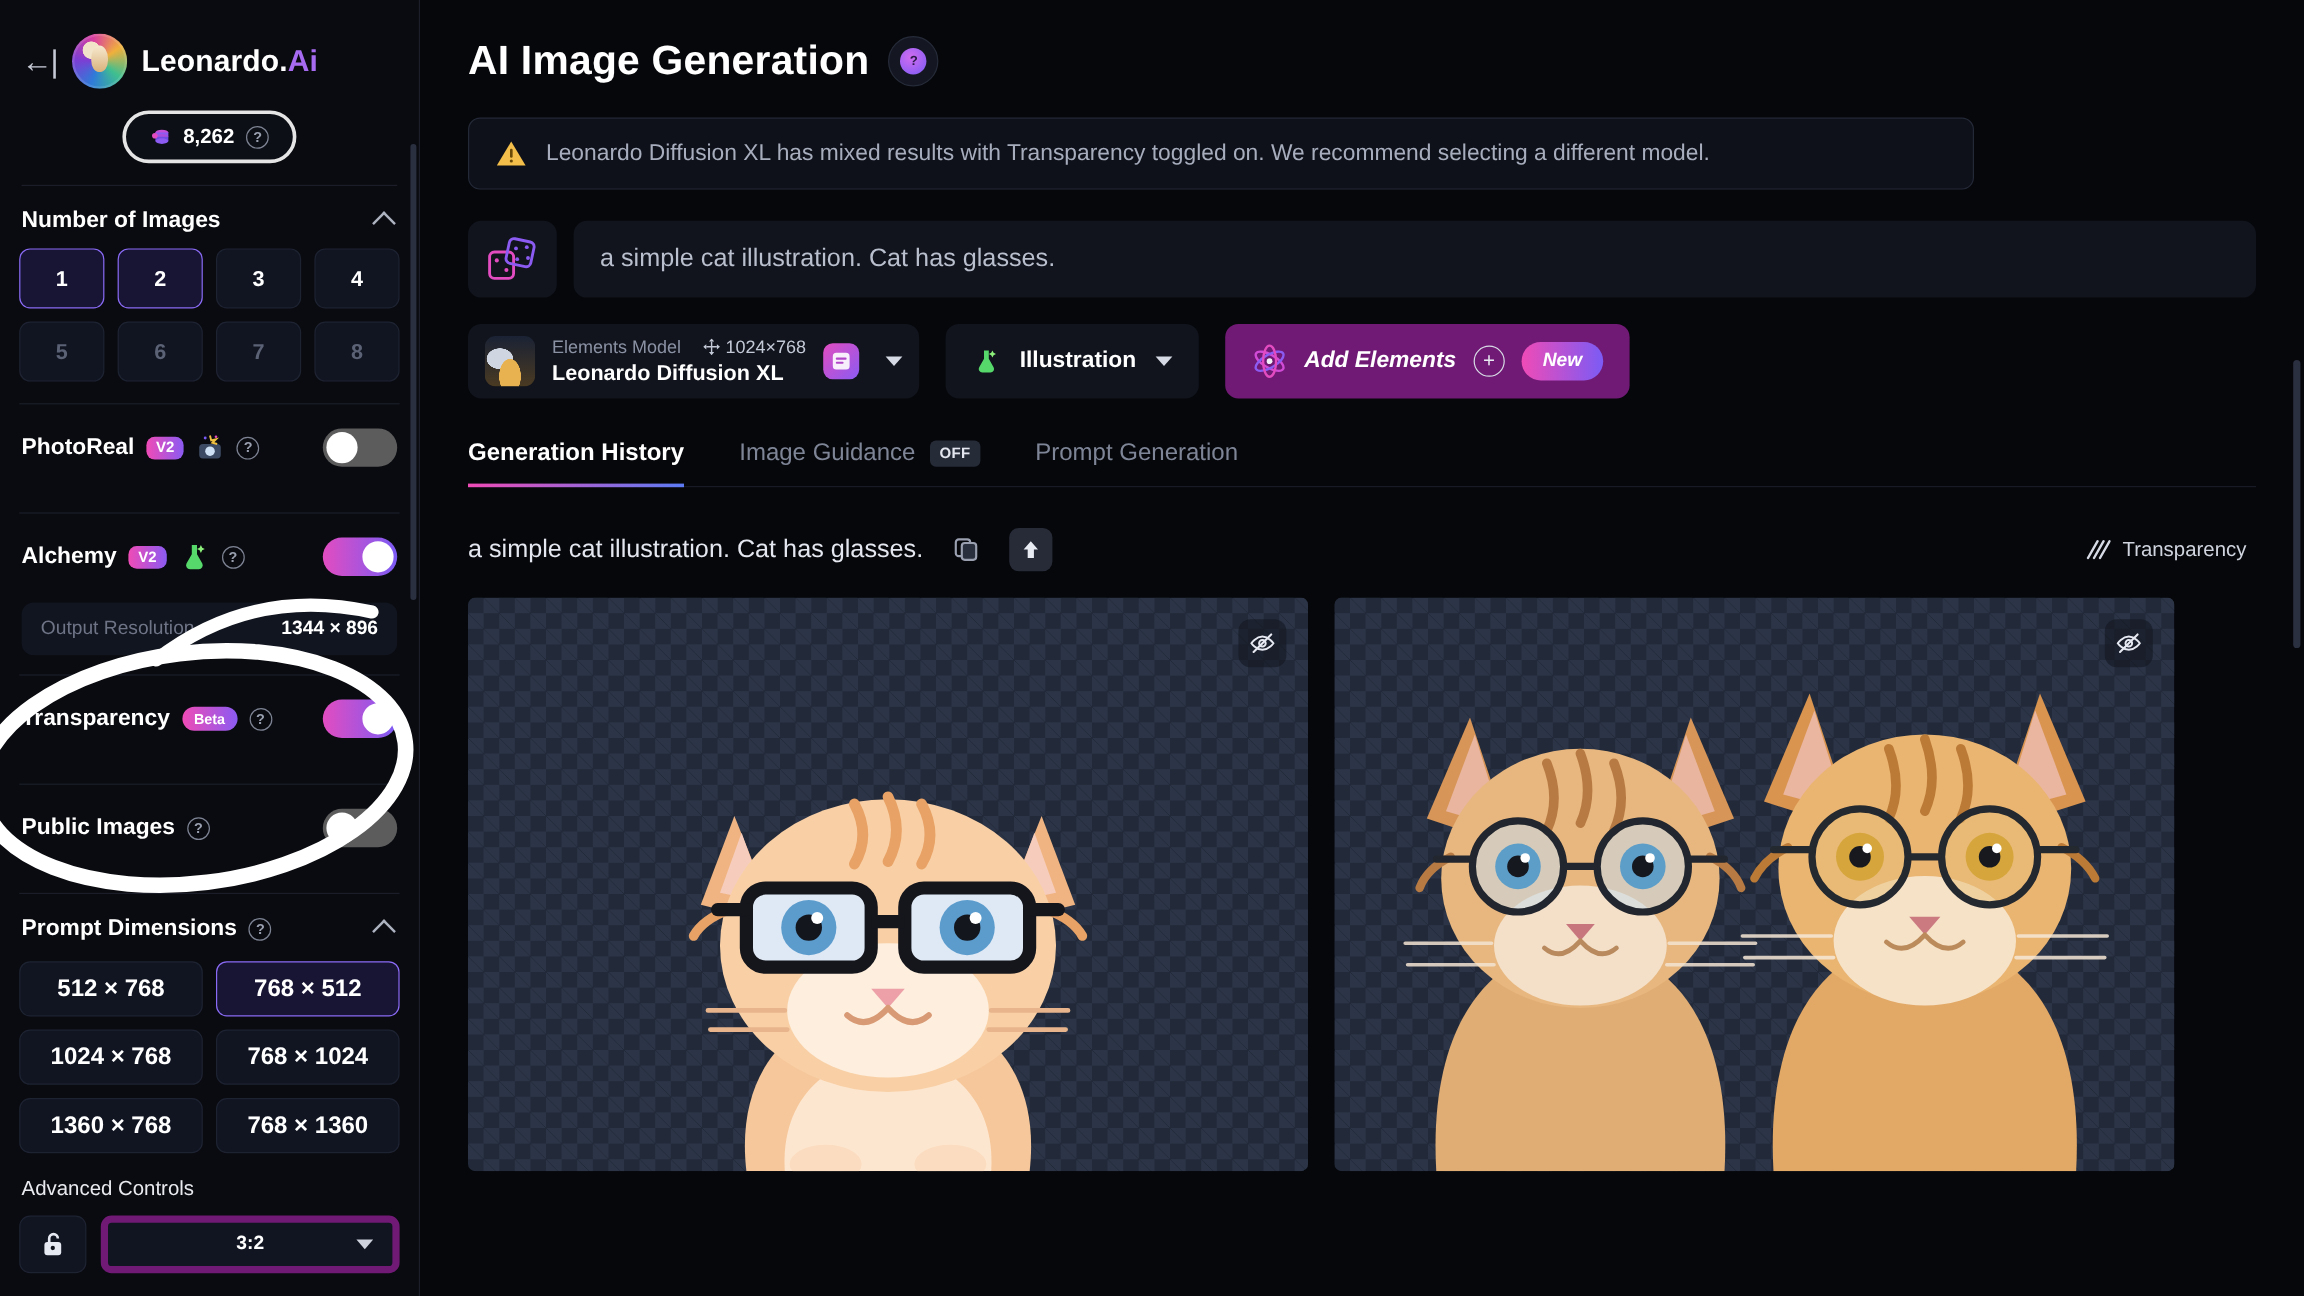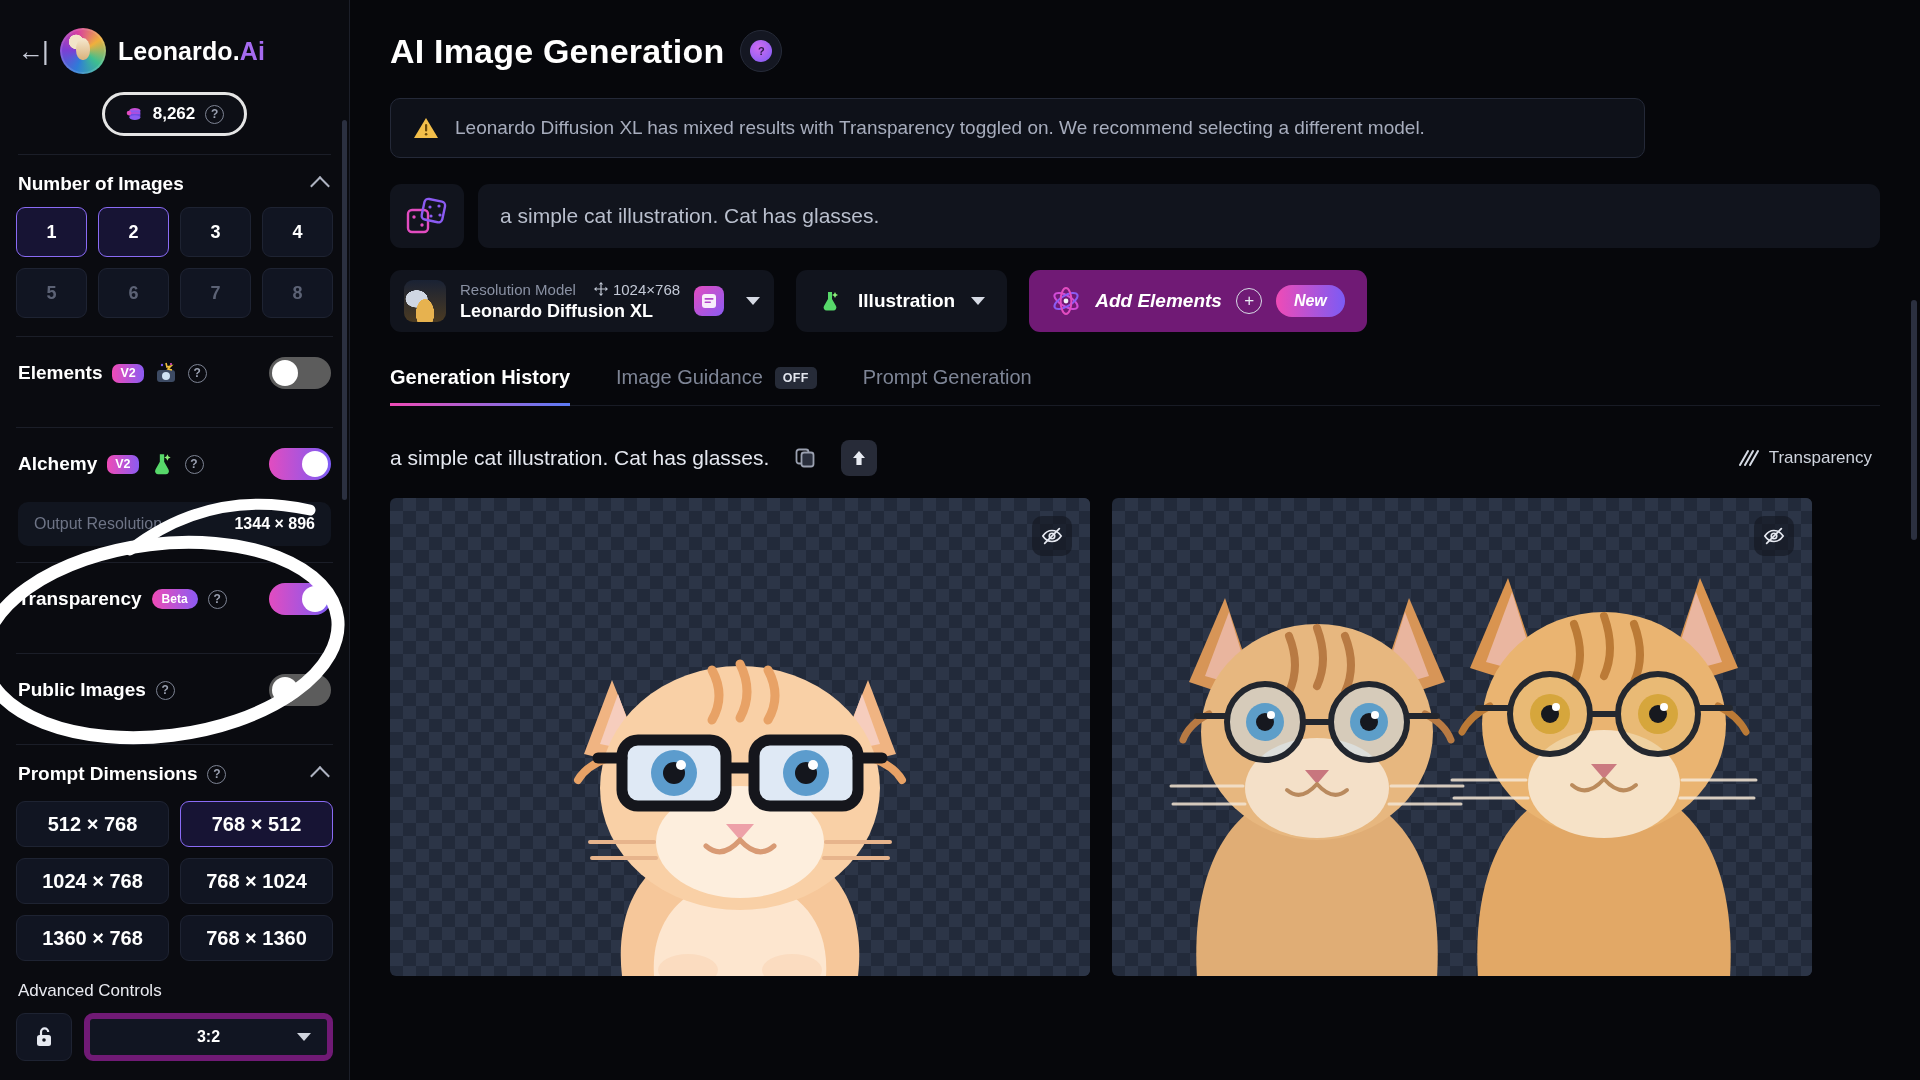--- a/index.html
+++ b/index.html
@@ -373,21 +373,21 @@
             <span>7</span>
           </div>
         <div class="num-btn dim">
             <span>8</span>
           </div>
       </div>
 
       <div class="divider"></div>
 
       <div class="toggle-row">
-        <span class="lbl">Elements</span>
+        <span class="lbl">PhotoReal</span>
         <span class="pill">V2</span>
         <svg width="24" height="24" viewBox="0 0 24 24">
           <rect x="3" y="9" width="18" height="12" rx="3" fill="#3c4a63"></rect>
           <circle cx="12" cy="15" r="4" fill="#cfe2f5"></circle>
           <path d="M12 2 L13 6 L17 5 L14 8 L18 9" stroke="#f0c040" stroke-width="1.6" fill="none"></path>
           <circle cx="8" cy="4" r="1.2" fill="#7b5bf5"></circle>
             <circle cx="17" cy="3" r="1.1" fill="#e24cc0"></circle>
         </svg>
         <span class="help-ico">?</span>
         <span class="sw">
@@ -522,21 +522,21 @@
         <div class="prompt-field">
           <span>a simple cat illustration. Cat has glasses.</span>
         </div>
       </div>
 
       <div class="ctrl-row">
         <div class="model-chip">
           <div class="model-thumb"></div>
           <div class="model-meta">
             <div class="model-top">
-              <span class="model-kind">Resolution Model</span>
+              <span class="model-kind">Elements Model</span>
               <span class="model-dims">
                 <svg width="14" height="14" viewBox="0 0 14 14">
                   <path d="M7 0 L9.2 2.6 H4.8 Z M7 14 L4.8 11.4 H9.2 Z M0 7 L2.6 4.8 V9.2 Z M14 7 L11.4 9.2 V4.8 Z" fill="#c3c9d6"></path>
                   <path d="M7 2.6 V11.4 M2.6 7 H11.4" stroke="#c3c9d6" stroke-width="1.2"></path>
                 </svg>
                 <span>1024×768</span>
               </span>
             </div>
             <div class="model-name">Leonardo Diffusion XL</div>
           </div>

